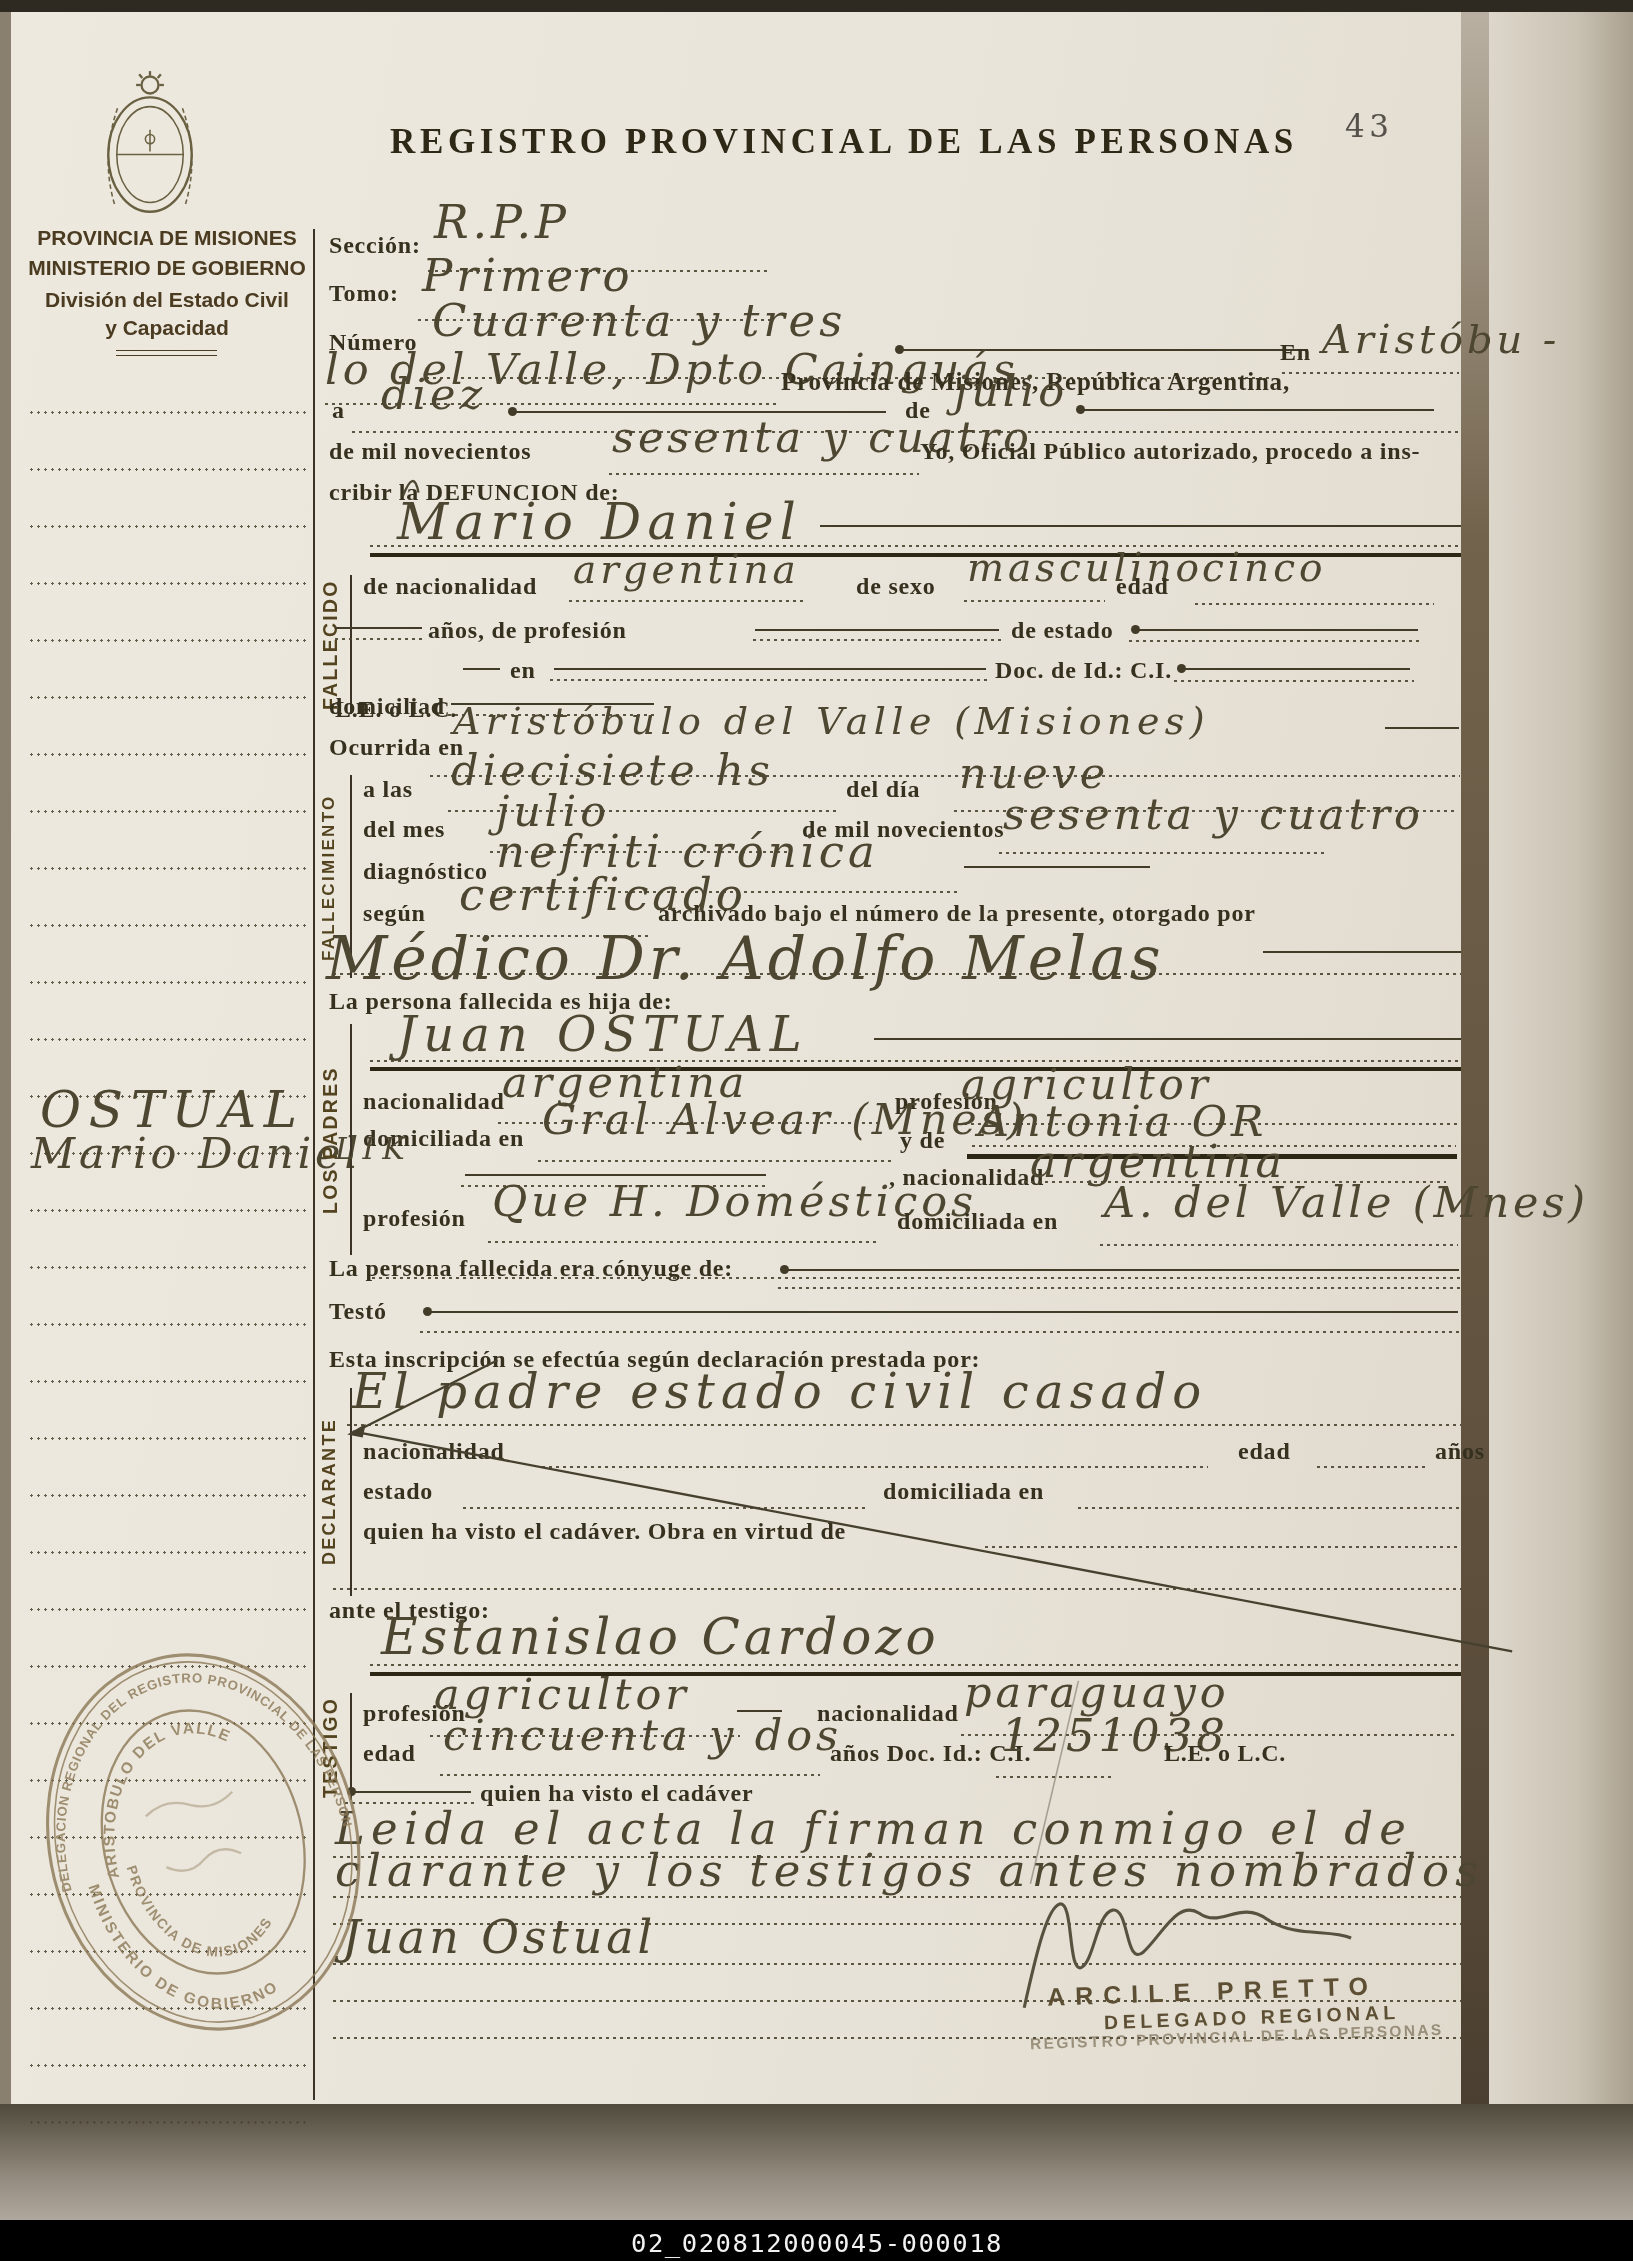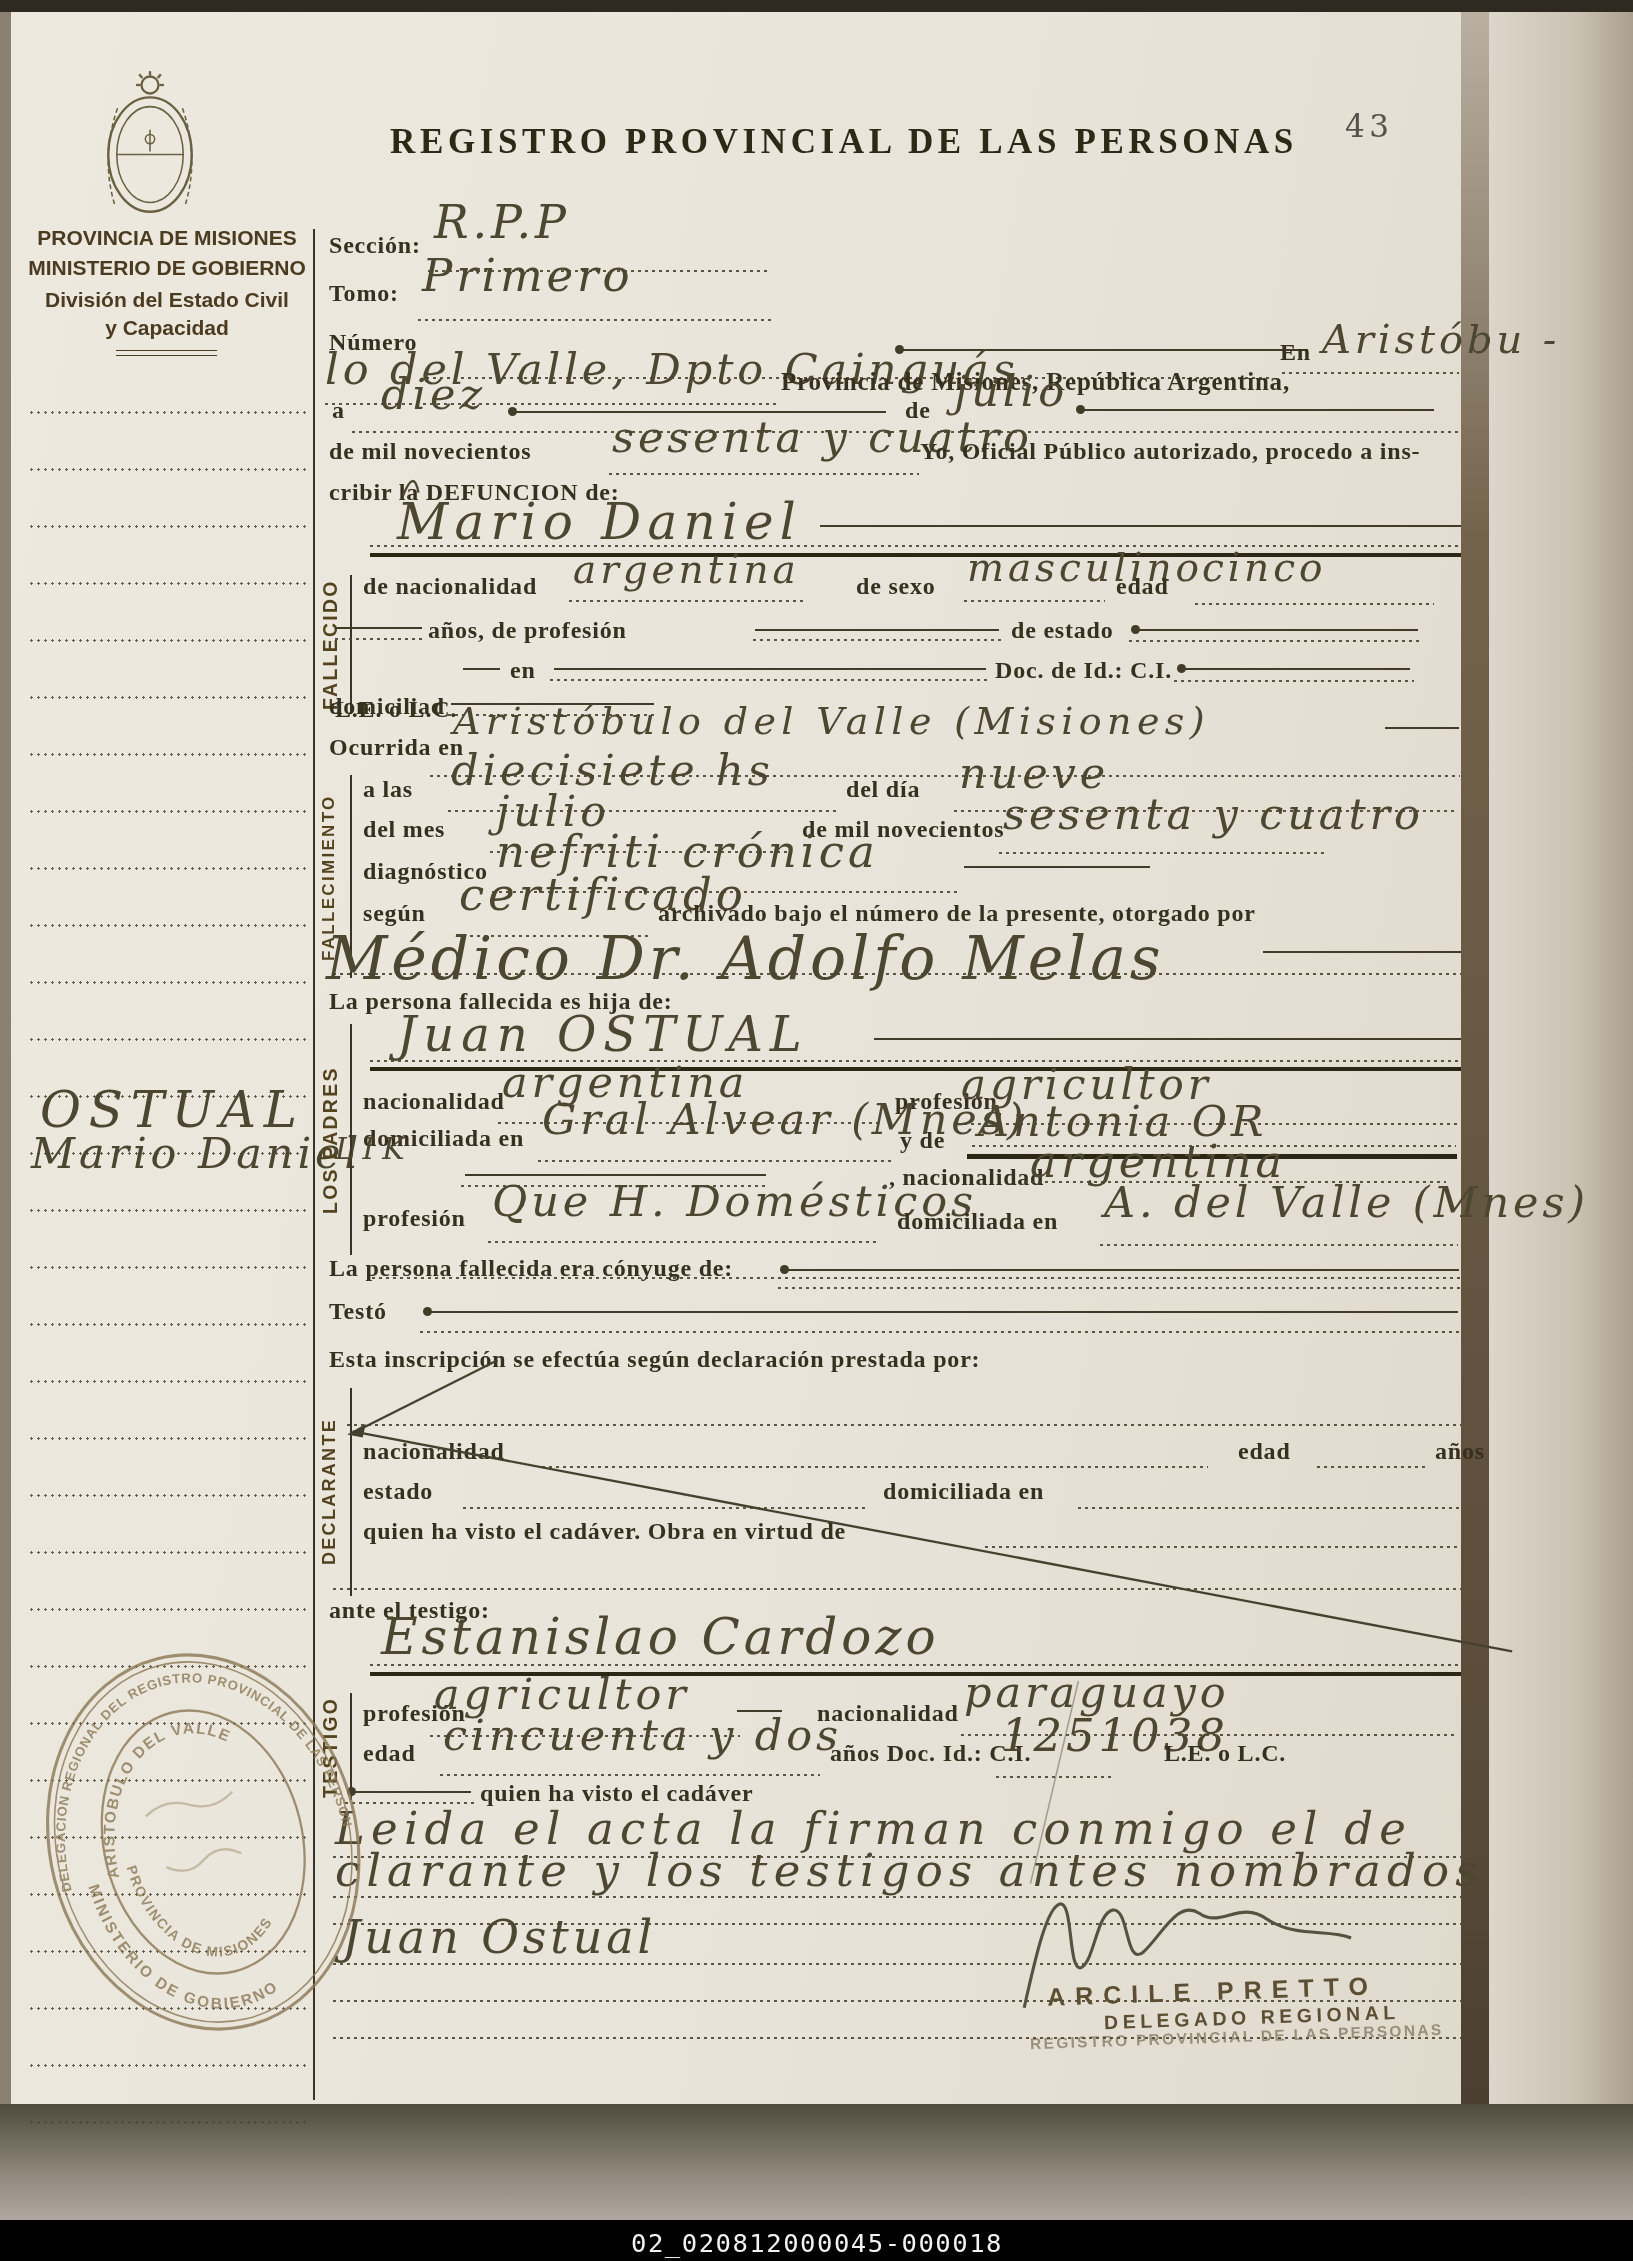--- a/index.html
+++ b/index.html
@@ -103,20 +103,21 @@
 
   <span class="lbl" style="left:329px;top:232px">Sección:</span>
   <span class="hw" style="left:434px;top:195px;font-size:46px">R.P.P</span>
   <div class="dotl" style="left:428px;top:270px;width:339px"></div>
 
   <span class="lbl" style="left:329px;top:280px">Tomo:</span>
   <span class="hw" style="left:422px;top:249px;font-size:45px">Primero</span>
   <div class="dotl" style="left:418px;top:319px;width:356px"></div>
 
   <span class="lbl" style="left:329px;top:329px">Número</span>
+  <span class="hw" style="left:432px;top:294px;font-size:45px">Cuarenta y tres</span>
   <div class="dashl ds" style="left:897px;top:349px;width:411px"></div>
   <span class="lbl" style="left:1280px;top:339px">En</span>
   <span class="hw" style="left:1322px;top:316px;font-size:40px">Aristóbu -</span>
   <div class="dotl" style="left:426px;top:377px;width:843px"></div>
   <div class="dotl" style="left:1282px;top:372px;width:177px"></div>
 
   <span class="hw" style="left:325px;top:344px;font-size:43px">lo del Valle, Dpto Cainguás</span>
   <span class="lbl" style="left:781px;top:368px;font-size:25px">Provincia de Misiones, República Argentina,</span>
   <div class="dotl" style="left:325px;top:403px;width:453px"></div>
 
@@ -242,20 +243,21 @@
   <div class="dotl" style="left:372px;top:1277px;width:1089px"></div>
 
   <span class="lbl" style="left:329px;top:1255px">La persona fallecida era cónyuge de:</span>
   <div class="dashl ds" style="left:782px;top:1269px;width:677px"></div>
   <div class="dotl" style="left:778px;top:1287px;width:682px"></div>
   <span class="lbl" style="left:329px;top:1298px">Testó</span>
   <div class="dashl ds" style="left:425px;top:1311px;width:1033px"></div>
   <div class="dotl" style="left:420px;top:1331px;width:1041px"></div>
 
   <span class="lbl" style="left:329px;top:1346px">Esta inscripción se efectúa según declaración prestada por:</span>
+  <span class="hw" style="left:352px;top:1363px;font-size:48px;letter-spacing:6.2px">El padre estado civil casado</span>
   <div class="dotl" style="left:347px;top:1424px;width:1114px"></div>
 
   <span class="lbl" style="left:363px;top:1438px">nacionalidad</span>
   <div class="dotl" style="left:542px;top:1466px;width:666px"></div>
   <span class="lbl" style="left:1238px;top:1438px">edad</span>
   <div class="dotl" style="left:1317px;top:1466px;width:112px"></div>
   <span class="lbl" style="left:1435px;top:1438px">años</span>
 
   <span class="lbl" style="left:363px;top:1478px">estado</span>
   <div class="dotl" style="left:463px;top:1507px;width:403px"></div>

